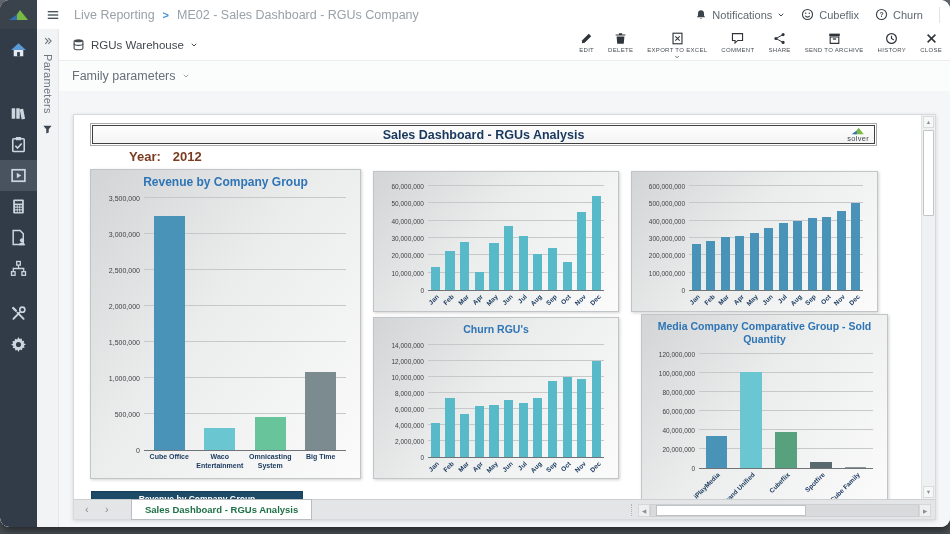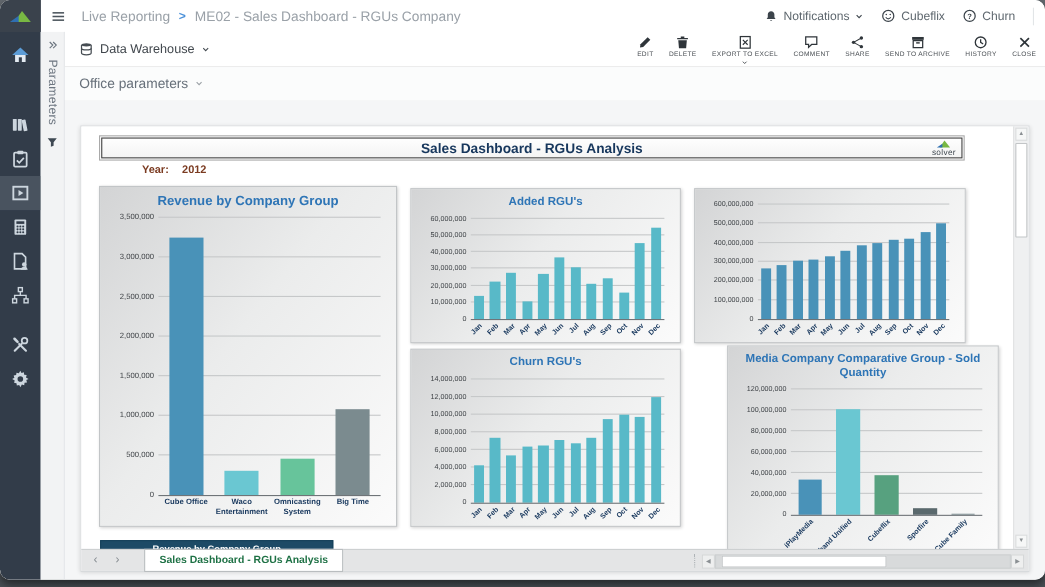--- a/index.html
+++ b/index.html
@@ -59,21 +59,21 @@
   .ar-icons{display:flex;gap:5px;color:#bcc2c6;}
 
   
   .sheet{position:absolute;left:14px;right:14px;top:53px;bottom:7px;background:#fff;border:1px solid #d7dadc;box-shadow:0 1px 4px rgba(0,0,0,.14);}
   .viewport{position:absolute;left:0;top:0;right:14px;bottom:20px;overflow:hidden;background:#fff;}
   .title-outer{position:absolute;left:16px;right:44px;top:8px;border:1px solid #a9a9a9;padding:1px;background:#fff;}
   .title-inner{border:1px solid #404040;height:19px;display:flex;align-items:center;position:relative;background:linear-gradient(#fefefe,#f4f4f4);}
   .rpt-title{flex:1;text-align:center;font-size:12.5px;font-weight:bold;color:#17375d;}
   .solver-logo{position:absolute;right:5px;top:1px;display:flex;flex-direction:column;align-items:center;line-height:1;}
   .solver-logo .word{font-size:7.5px;color:#3d464e;letter-spacing:.3px;}
-  .year-line{position:absolute;left:55px;top:34px;font-size:10px;font-weight:bold;color:#7b3b21;display:flex;gap:12px;align-items:center;}
+  .year-line{position:absolute;left:55px;top:34px;font-size:13px;font-weight:bold;color:#7b3b21;display:flex;gap:12px;align-items:center;}
 
   .chart{position:absolute;border:1px solid #c2c5c7;background:linear-gradient(128deg,#d3d4d5 0%,#ebecec 45%,#fbfbfb 100%);box-shadow:1px 1px 3px rgba(0,0,0,.18);display:flex;flex-direction:column;padding:5px 8px 2px;overflow:hidden;}
   .c-title{text-align:center;color:#2e75b6;font-weight:bold;font-size:10.5px;line-height:1.2;}
   .chart.lg .c-title{font-size:12px;}
   .c-area{flex:1;position:relative;margin-top:2px;}
   .c-plot{position:absolute;top:7px;right:6px;}
   .c-grid{position:absolute;left:0;right:0;height:1px;background:#c6c8c9;}
   .c-base{position:absolute;left:0;right:0;bottom:-1px;height:1.5px;background:#6f7478;}
   .c-bars{position:absolute;left:0;right:0;top:0;bottom:0;display:flex;align-items:flex-end;justify-content:space-around;}
   .c-yl{position:absolute;right:100%;padding-right:4px;transform:translateY(50%);color:#3f4347;white-space:nowrap;}
@@ -274,21 +274,21 @@
   <div class="main">
     <div class="toolbar">
       <div class="src-picker">
         <span class="icon" style="width:13px;height:13px">
             <svg viewBox="0 0 16 16">
               <ellipse cx="8" cy="3.4" rx="5.4" ry="1.9" fill="currentColor"></ellipse>
               <path d="M2.6 3.4v9.2c0 1 2.4 1.9 5.4 1.9s5.4-.9 5.4-1.9V3.4" fill="none" stroke="currentColor" stroke-width="1.4"></path>
               <path d="M2.6 7.2c0 1 2.4 1.9 5.4 1.9s5.4-.9 5.4-1.9" fill="none" stroke="currentColor" stroke-width="1.4"></path>
             </svg>
           </span>
-        <span>Data Warehouse</span>
+        <span>RGUs Warehouse</span>
         <span class="icon chev" style="width:8px;height:8px">
             <svg viewBox="0 0 16 16">
               <path d="M3.5 5.5L8 10l4.5-4.5" fill="none" stroke="currentColor" stroke-width="2"></path>
             </svg>
           </span>
       </div>
       <div class="tb-actions">
           <div class="tb-action">
             <span class="icon" style="width:13px;height:13px">
               <svg viewBox="0 0 16 16">
@@ -365,21 +365,21 @@
                 <path d="M3.2 3.2l9.6 9.6M12.8 3.2l-9.6 9.6" stroke="currentColor" stroke-width="1.9"></path>
               </svg>
             </span>
             <span class="tb-label">CLOSE</span>
           </div>
         </div>
     </div>
 
     <div class="workspace">
       <div class="params-row">
-        <span>Office parameters</span>
+        <span>Family parameters</span>
         <span class="icon chev" style="width:8px;height:8px">
             <svg viewBox="0 0 16 16">
               <path d="M3.5 5.5L8 10l4.5-4.5" fill="none" stroke="currentColor" stroke-width="2"></path>
             </svg>
           </span>
       </div>
 
 
       <div class="sheet">
         <div class="viewport">
@@ -429,21 +429,20 @@
                   </div>
                   <div class="c-base"></div>
                   <div class="c-xl flat" style="left:0.00%;width:25.00%">Cube Office</div>
                   <div class="c-xl flat" style="left:25.00%;width:25.00%">Waco Entertainment</div>
                   <div class="c-xl flat" style="left:50.00%;width:25.00%">Omnicasting System</div>
                   <div class="c-xl flat" style="left:75.00%;width:25.00%">Big Time</div>
                 </div>
               </div>
             </div>
           <div class="chart" style="left:299px;top:56px;width:246px;height:141px">
-              <div class="c-title">Added RGU's</div>
               <div class="c-area">
                 <div class="c-plot" style="left:46px;bottom:19px">
                   <div class="c-grid" style="bottom:16.67%"></div>
                   <div class="c-grid" style="bottom:33.33%"></div>
                   <div class="c-grid" style="bottom:50.00%"></div>
                   <div class="c-grid" style="bottom:66.67%"></div>
                   <div class="c-grid" style="bottom:83.33%"></div>
                   <div class="c-grid" style="bottom:100.00%"></div>
                   <div class="c-yl" style="bottom:0.00%;font-size:6.5px">0</div>
                   <div class="c-yl" style="bottom:16.67%;font-size:6.5px">10,000,000</div>
@@ -570,21 +569,21 @@
                   <div class="c-xl rot" style="left:45.83%">Jun</div>
                   <div class="c-xl rot" style="left:54.17%">Jul</div>
                   <div class="c-xl rot" style="left:62.50%">Aug</div>
                   <div class="c-xl rot" style="left:70.83%">Sep</div>
                   <div class="c-xl rot" style="left:79.17%">Oct</div>
                   <div class="c-xl rot" style="left:87.50%">Nov</div>
                   <div class="c-xl rot" style="left:95.83%">Dec</div>
                 </div>
               </div>
             </div>
-          <div class="chart" style="left:587px;top:199px;width:247px;height:187px">
+          <div class="chart" style="left:567px;top:199px;width:247px;height:187px">
               <div class="c-title">Media Company Comparative Group - Sold Quantity</div>
               <div class="c-area">
                 <div class="c-plot" style="left:49px;bottom:30px">
                   <div class="c-grid" style="bottom:16.67%"></div>
                   <div class="c-grid" style="bottom:33.33%"></div>
                   <div class="c-grid" style="bottom:50.00%"></div>
                   <div class="c-grid" style="bottom:66.67%"></div>
                   <div class="c-grid" style="bottom:83.33%"></div>
                   <div class="c-grid" style="bottom:100.00%"></div>
                   <div class="c-yl" style="bottom:0.00%;font-size:6.5px">0</div>

